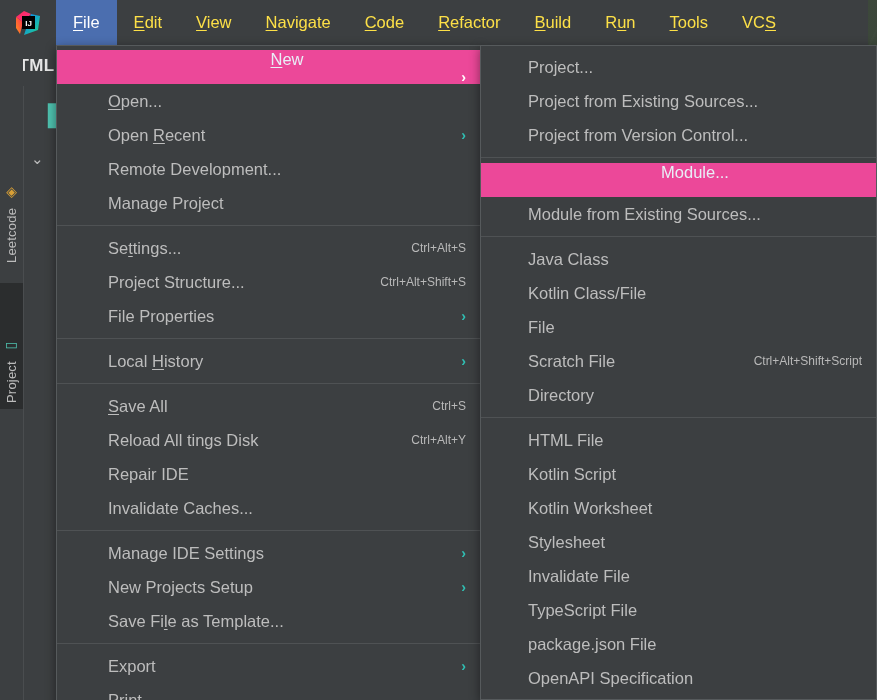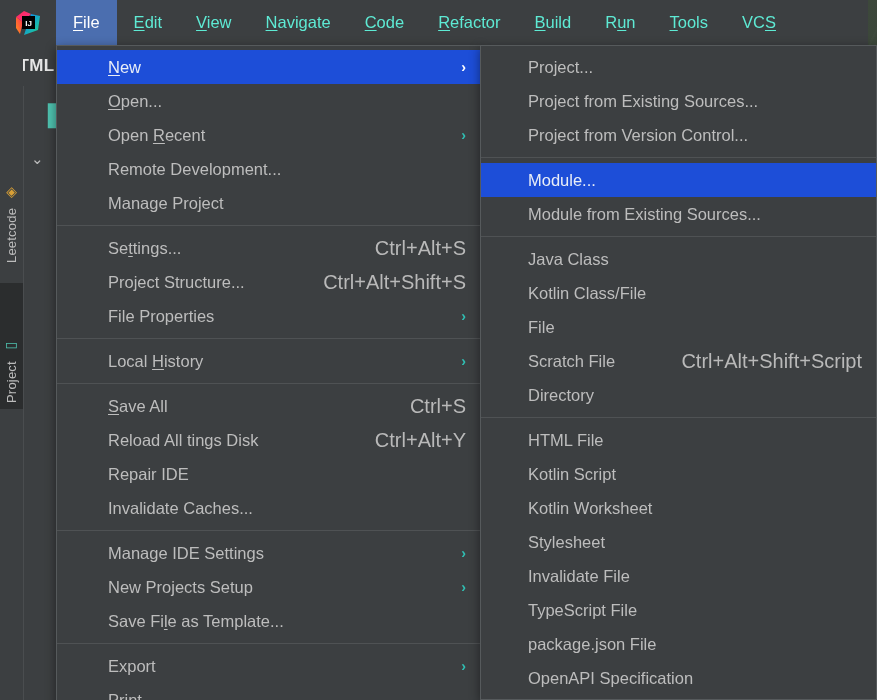--- a/index.html
+++ b/index.html
@@ -59,21 +59,21 @@
   #logo-cell {
     width:56px; height:45px; display:flex; align-items:center; justify-content:center;
     flex:0 0 56px;
   }
   .ij-logo {
     width:26px; height:26px; position:relative; display:block;
   }
   .menu-item {
     height:45px; padding:0 17px;
     display:flex; align-items:center; justify-content:center;
-    font-size:16.5px; color:#5eead4; white-space:nowrap;
+    font-size:16.5px; color:#fde047; white-space:nowrap;
     cursor:default;
   }
   .menu-item.active { background:#4b6eaf; color:#ffffff; }
   .menu-item u { text-decoration:underline; text-underline-offset:2px; }
 
   
   #left-strip {
     position:absolute; top:45px; left:0; width:23px; bottom:0;
     background:#3c3f41;
   }
@@ -128,26 +128,26 @@
 
   .mrow {
     position:relative;
     height:34px;
     display:flex; align-items:center;
     padding-left:51px; padding-right:14px;
     font-size:16.5px; color:#bdbdbd;
     white-space:nowrap; cursor:default;
   }
   #new-submenu .mrow { padding-left:47px; }
-  .mrow.sel { background:#1d4ed8; color:#e9eef7; }
+  .mrow.sel { background:#ec4899; color:#e9eef7;flex-direction:column; }
   .mrow .label { flex:0 0 auto; }
   .mrow .label u { text-decoration:underline; text-underline-offset:2px; }
   .mrow .shortcut {
     margin-left:auto; padding-left:26px;
-    font-size:20px; color:#b9b9b9;
+    font-size:12px; color:#b9b9b9;
   }
   .mrow .arrow {
     margin-left:auto; padding-left:20px;
     font-size:14px; color:#30bfb3; font-weight:bold;
   }
   .mrow.sel .arrow { color:#ffffff; }
   .msep { height:1px; margin:5px 0; background:#4f5254; }
 </style>
 </head>
 <body>

